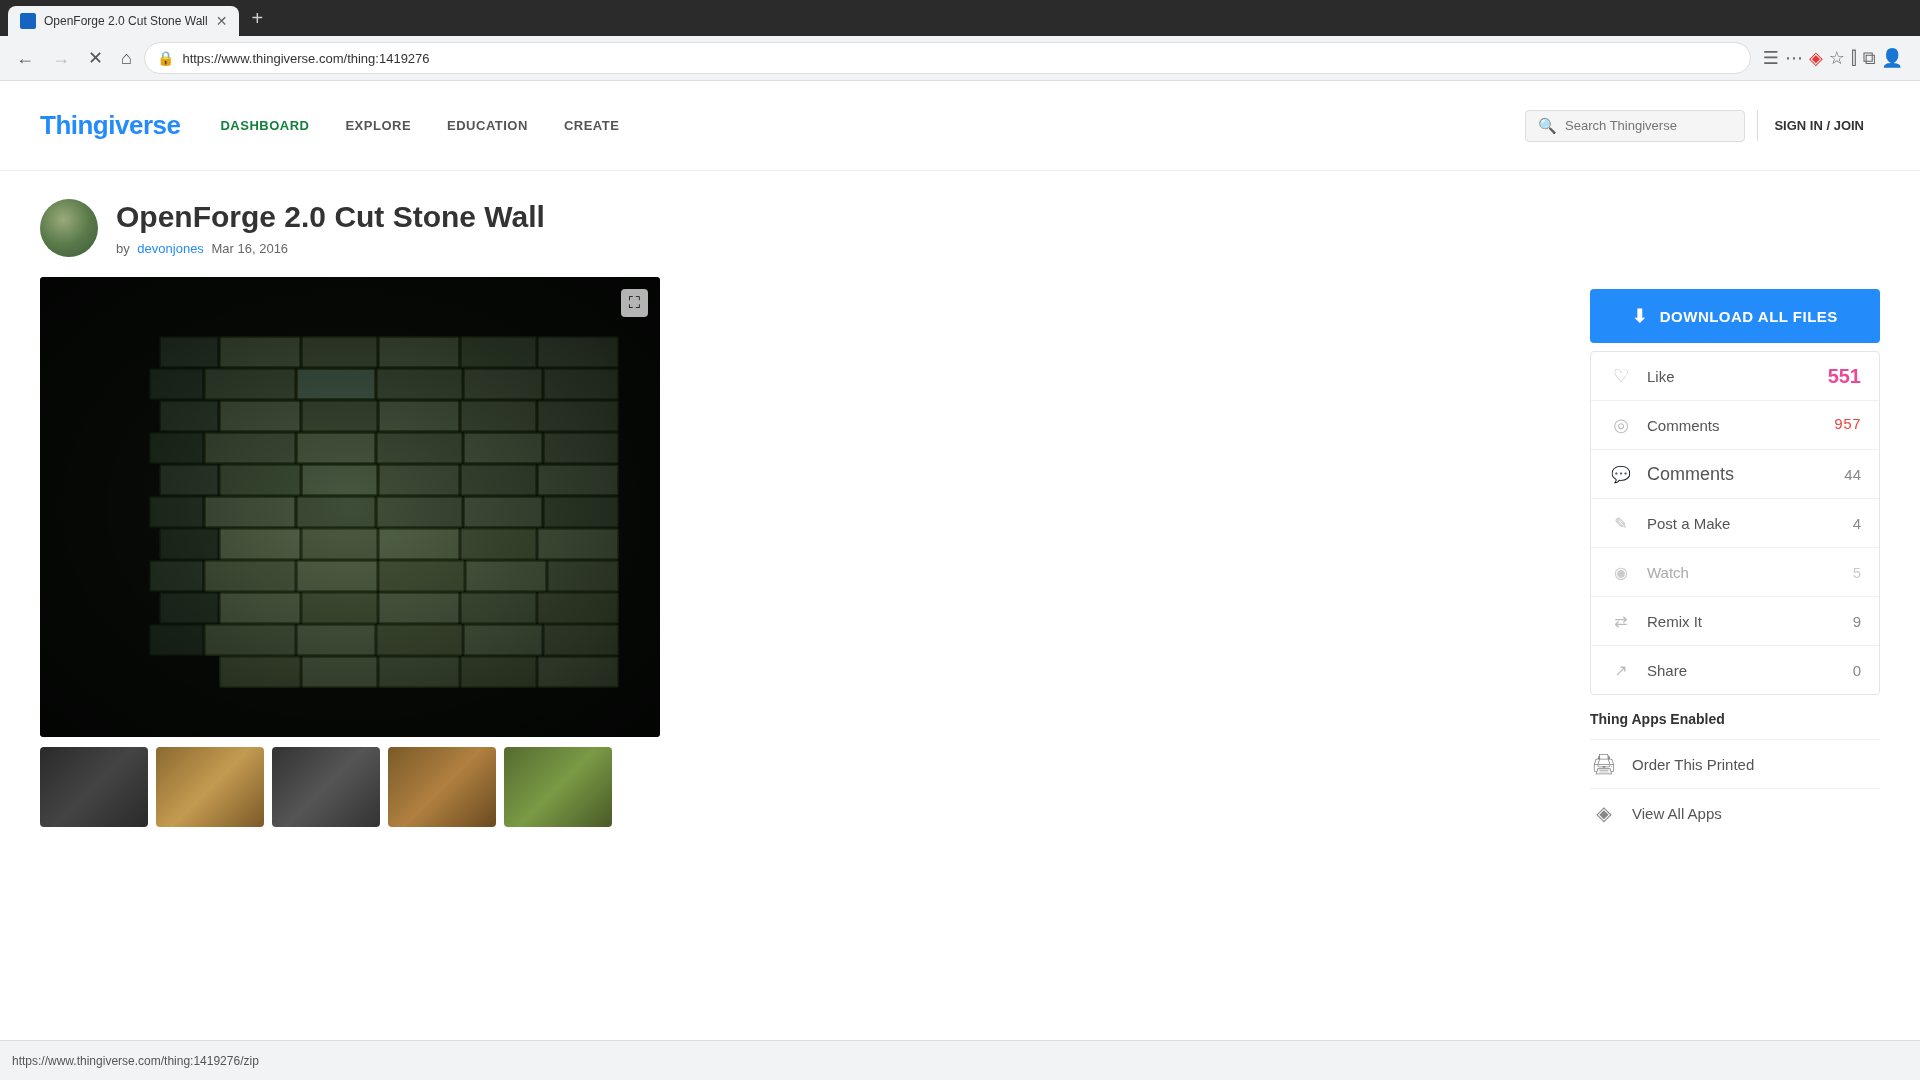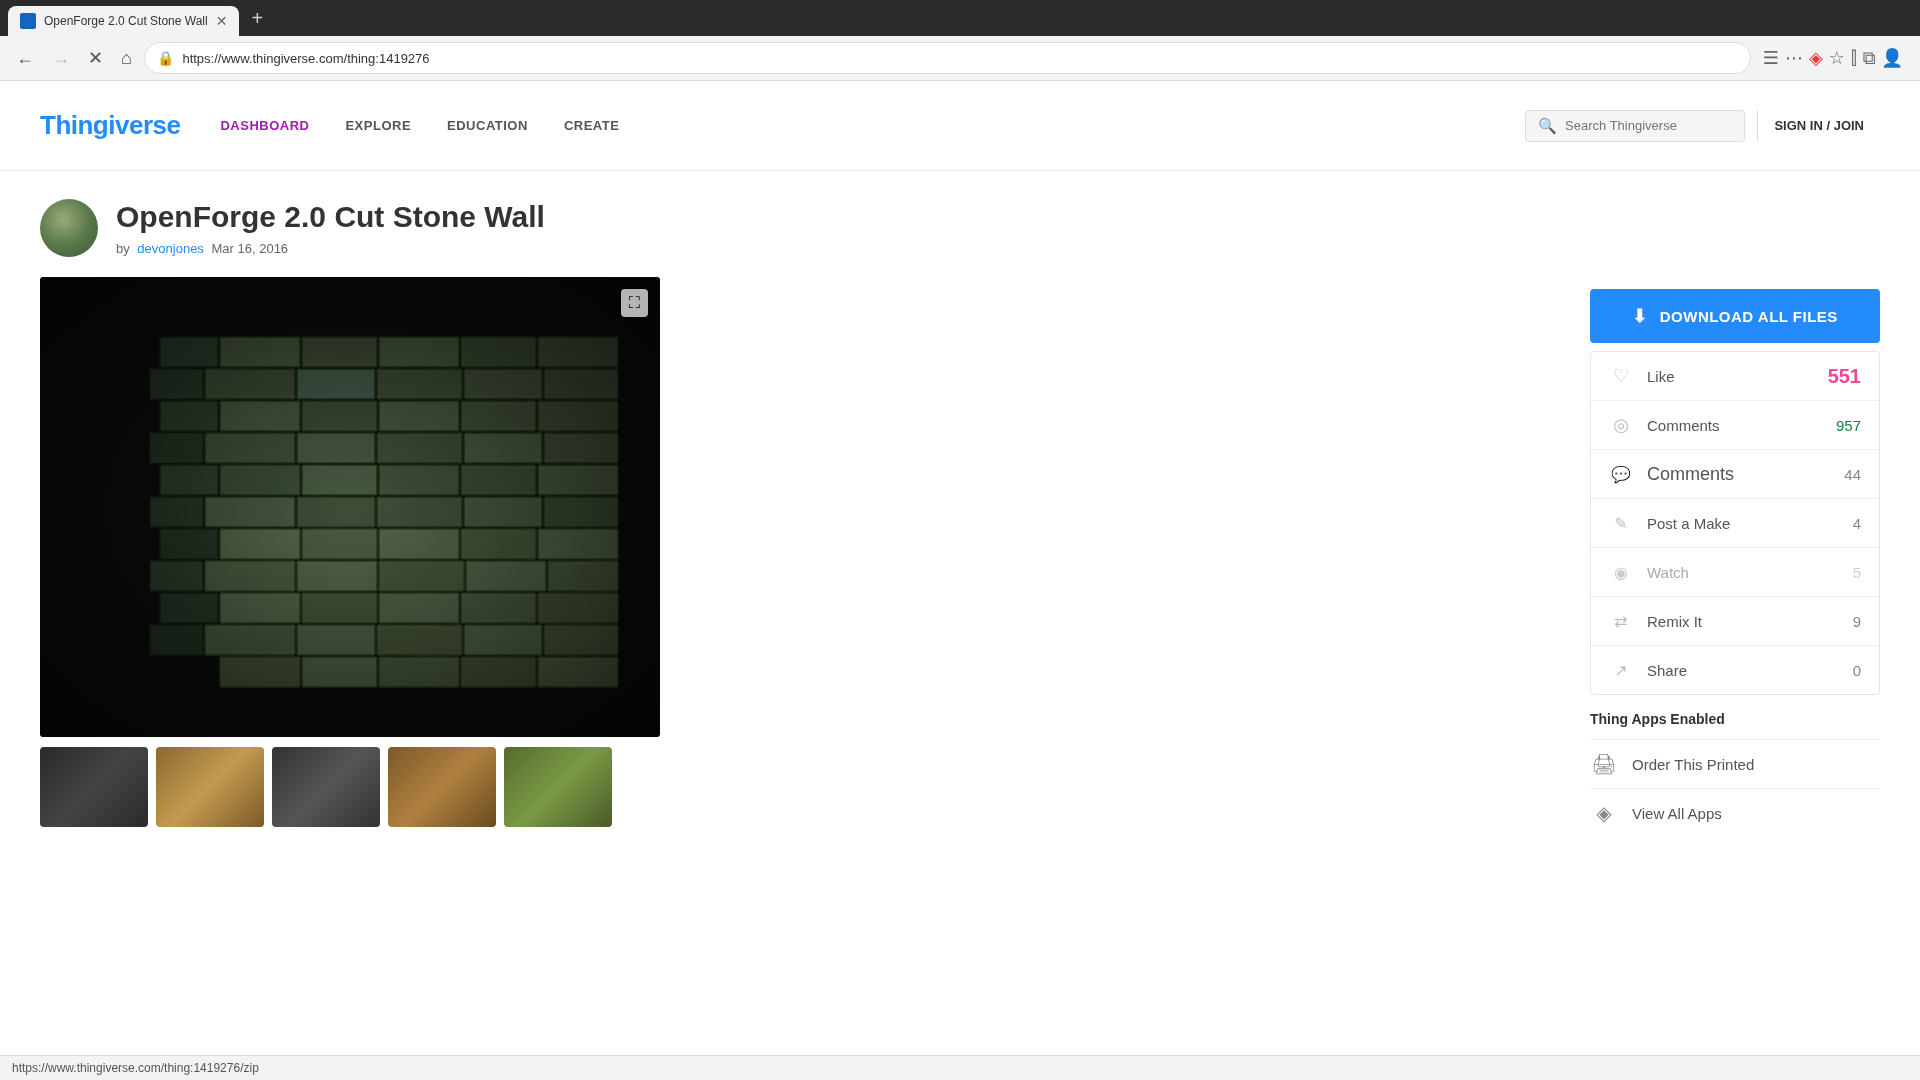--- a/index.html
+++ b/index.html
@@ -33,21 +33,21 @@
     <span style="color:#666; font-size:18px; cursor:pointer;">☆</span>
     <span style="color:#666; font-size:18px; cursor:pointer;">⫿</span>
     <span style="color:#666; font-size:18px; cursor:pointer;">⧉</span>
     <span style="color:#666; font-size:18px; cursor:pointer;">👤</span>
   </div>
 </div>
 
 <nav style="display:flex; align-items:center; padding:0 40px; height:90px; border-bottom:1px solid #eee; gap:0; background:#fff;">
   <div style="font-size:26px; font-weight:bold; color:#248bfb; letter-spacing:-0.5px; cursor:pointer; margin-right:40px;">Thingiverse</div>
   <div style="display:flex; gap:36px; align-items:center;">
-    <a style="text-decoration:none; color:#a21caf; font-size:13px; font-weight:600; letter-spacing:0.5px; cursor:pointer;">DASHBOARD</a>
+    <a style="text-decoration:none; color:#15803d; font-size:13px; font-weight:600; letter-spacing:0.5px; cursor:pointer;">DASHBOARD</a>
     <a style="text-decoration:none; color:#555; font-size:13px; font-weight:700; letter-spacing:0.5px; cursor:pointer;">EXPLORE</a>
     <a style="text-decoration:none; color:#555; font-size:13px; font-weight:600; letter-spacing:0.5px; cursor:pointer;">EDUCATION</a>
     <a style="text-decoration:none; color:#555; font-size:13px; font-weight:600; letter-spacing:0.5px; cursor:pointer;">CREATE</a>
   </div>
   <div style="margin-left:auto; display:flex; align-items:center; background:#f5f5f5; border:1px solid #ddd; border-radius:4px; padding:6px 12px; gap:8px; width:220px;">
     <span style="color:#999; font-size:15px;">🔍</span>
     <input style="border: none; background: transparent; outline: none; font-size: 13px; color: rgb(51, 51, 51); width: 100%;" placeholder="Search Thingiverse">
   </div>
   <button style="background:none; border:none; font-size:13px; font-weight:600; color:#333; cursor:pointer; padding:8px 16px; border-left:1px solid #ddd; margin-left:12px;">SIGN IN / JOIN</button>
 </nav>
@@ -194,21 +194,21 @@
 
       <div style="display:flex; align-items:center; padding:12px 18px; border-bottom:1px solid #f0f0f0; gap:14px; cursor:pointer;">
         <span style="width:24px; height:24px; display:flex; align-items:center; justify-content:center; color:#bbb; font-size:18px;">♡</span>
         <span style="flex:1; color:#555; font-size:15px;">Like</span>
         <span style="color:#ec4899; font-size:20px; font-weight:700;">551</span>
       </div>
 
       <div style="display:flex; align-items:center; padding:12px 18px; border-bottom:1px solid #f0f0f0; gap:14px; cursor:pointer;">
         <span style="width:24px; height:24px; display:flex; align-items:center; justify-content:center; color:#bbb; font-size:18px;">◎</span>
         <span style="flex:1; color:#555; font-size:15px;">Comments</span>
-        <span style="color:#15803d; font-size:15px; font-weight:500;">957</span>
+        <span style="color:#ef4444; font-size:15px; font-weight:500;font-family:Liberation Mono, monospace;">957</span>
       </div>
 
       <div style="display:flex; align-items:center; padding:12px 18px; border-bottom:1px solid #f0f0f0; gap:14px; cursor:pointer;">
         <span style="width:24px; height:24px; display:flex; align-items:center; justify-content:center; color:#bbb; font-size:16px;">💬</span>
         <span style="flex:1; color:#555; font-size:18px;">Comments</span>
         <span style="color:#888; font-size:15px; font-weight:500;">44</span>
       </div>
 
       <div style="display:flex; align-items:center; padding:12px 18px; border-bottom:1px solid #f0f0f0; gap:14px; cursor:pointer;">
         <span style="width:24px; height:24px; display:flex; align-items:center; justify-content:center; color:#bbb; font-size:16px;">✎</span>
@@ -245,15 +245,15 @@
 
       <div style="display:flex; align-items:center; gap:14px; padding:10px 0; cursor:pointer; border-top:1px solid #f0f0f0;">
         <span style="width:28px; height:28px; display:flex; align-items:center; justify-content:center; color:#888; font-size:20px;">◈</span>
         <span style="color:#555; font-size:15px;">View All Apps</span>
       </div>
     </div>
 
   </div>
 </div>
 
-<div style="position:fixed; bottom:0; left:0; right:0; background:#f1f3f4; border-top:1px solid #ddd; height:25px; display:flex; align-items:center; padding:0 12px; font-size:12px; color:#555;">
+<div style="position:fixed; bottom:0; left:0; right:0; background:#f1f3f4; border-top:1px solid #ddd; height:40px; display:flex; align-items:center; padding:0 12px; font-size:12px; color:#555;">
   <span>https://www.thingiverse.com/thing:1419276/zip</span>
 </div>
 
 </body></html>

